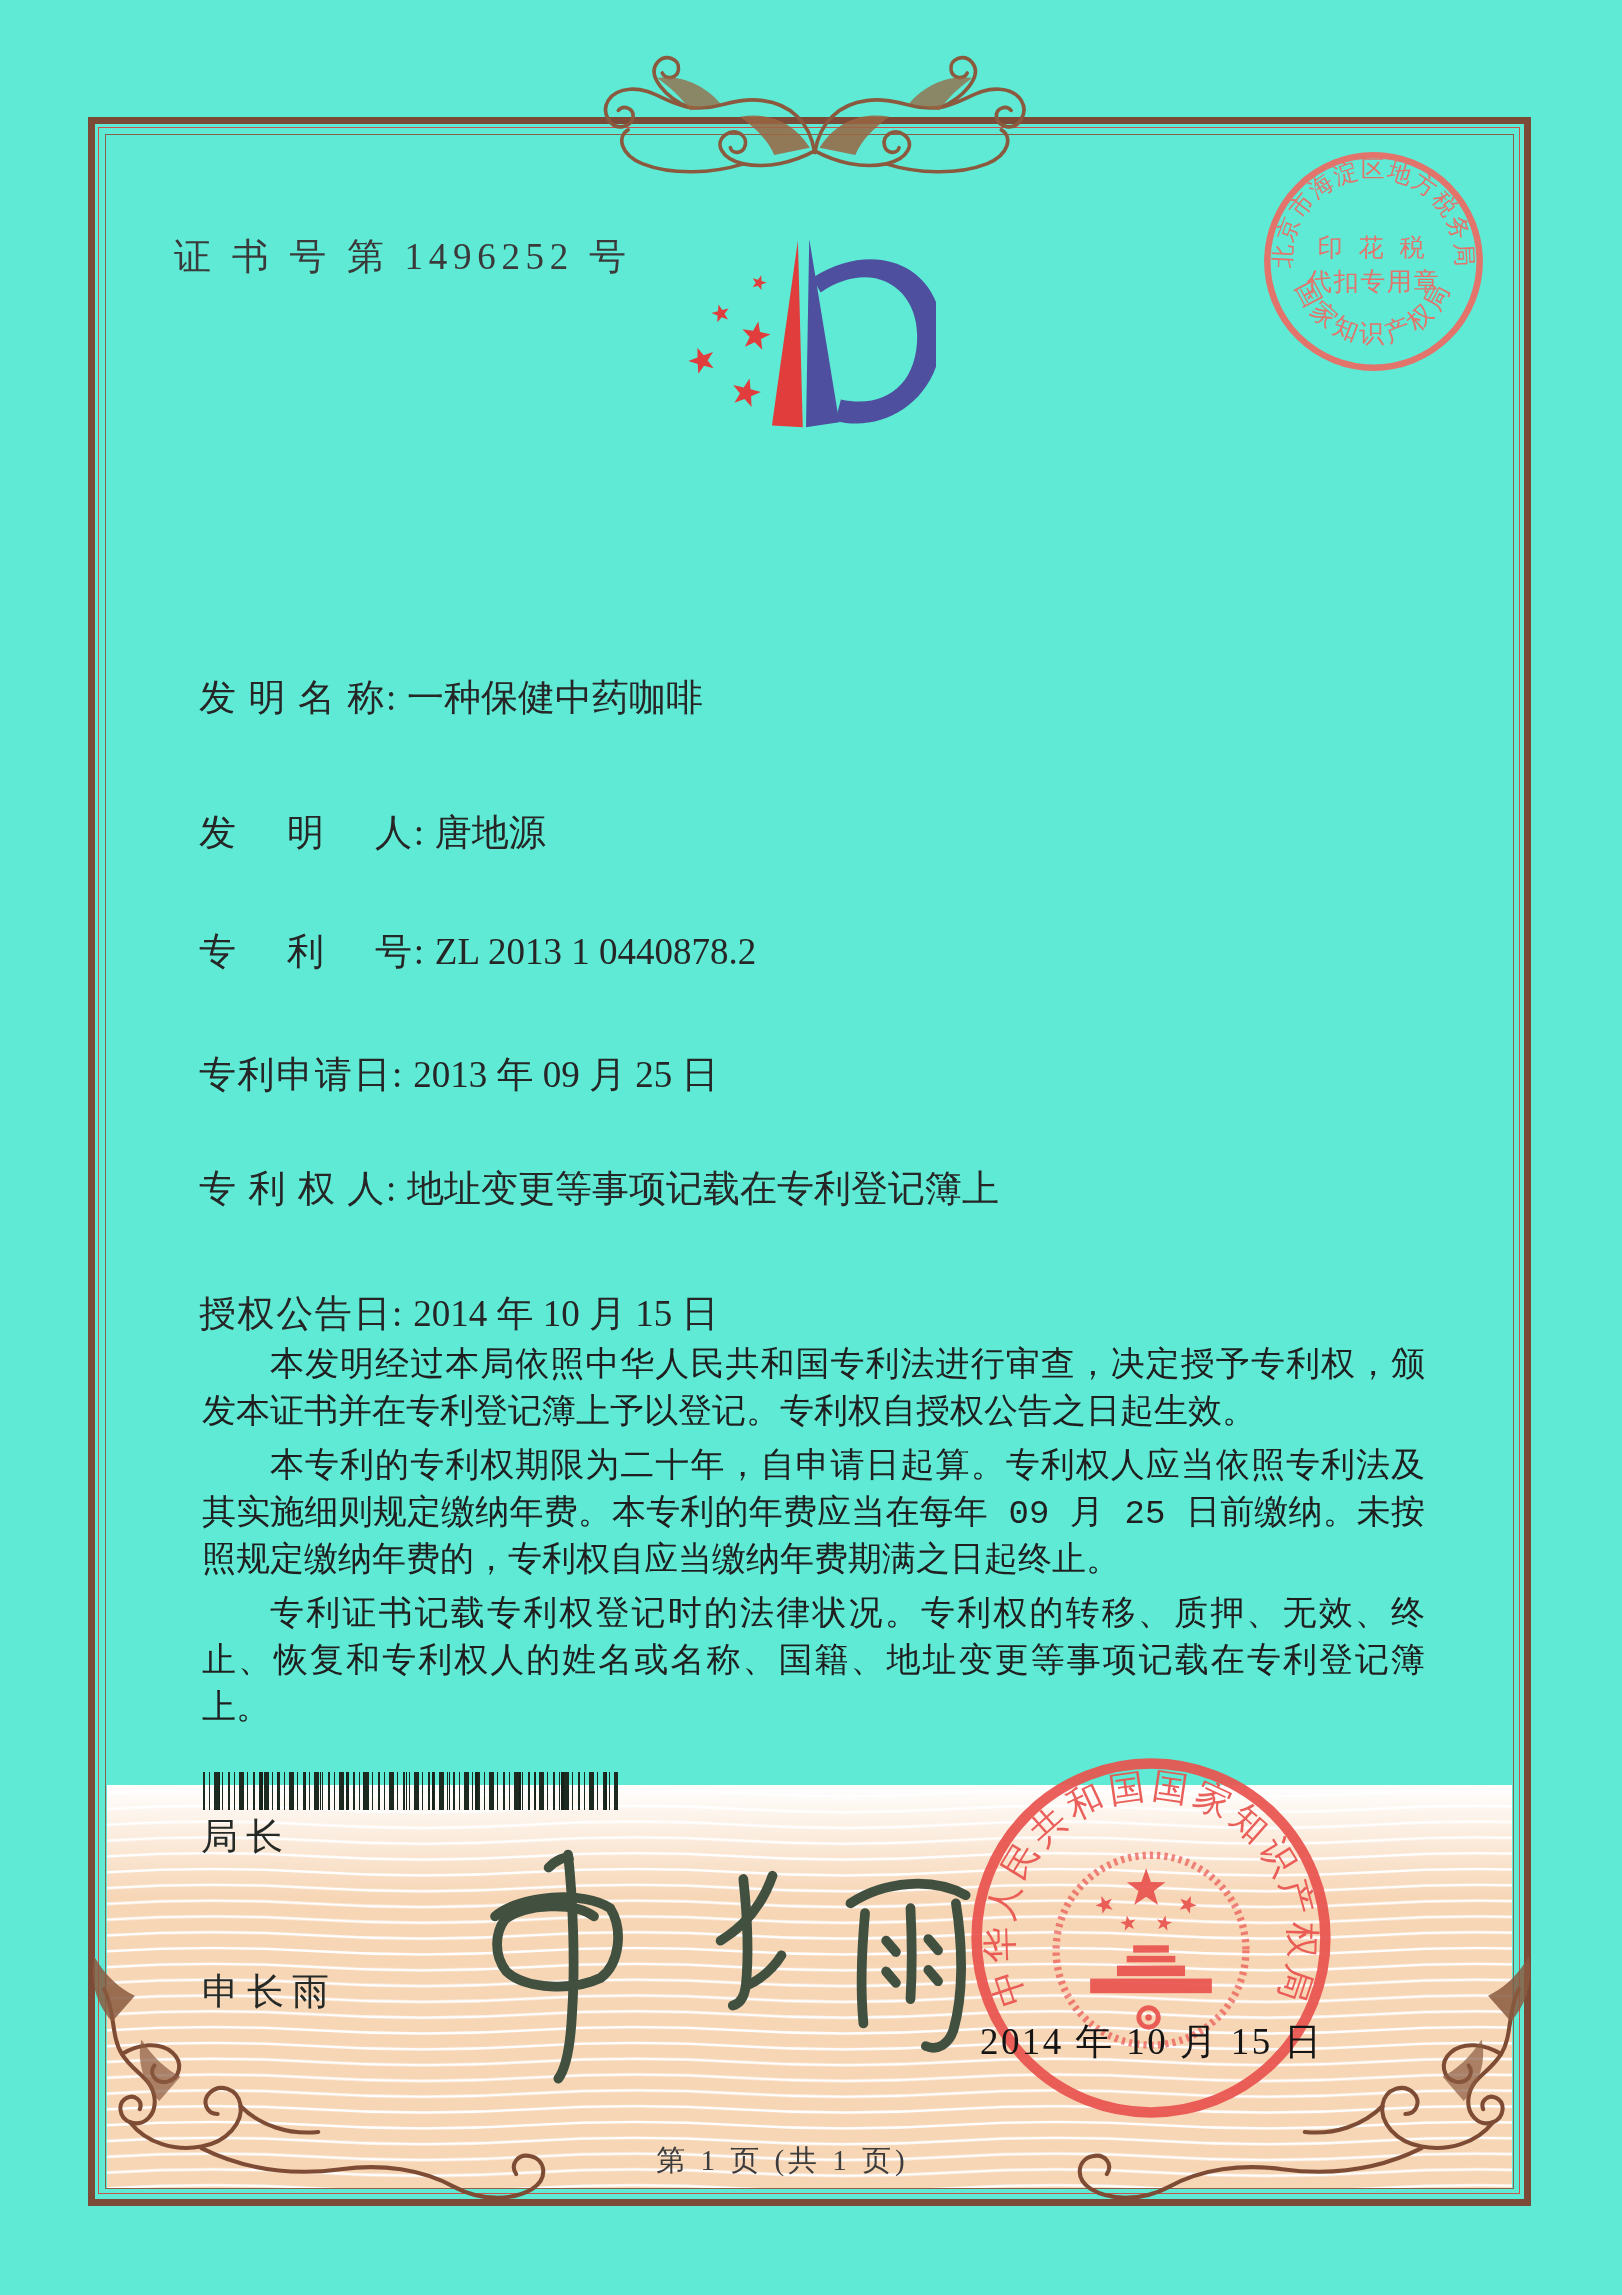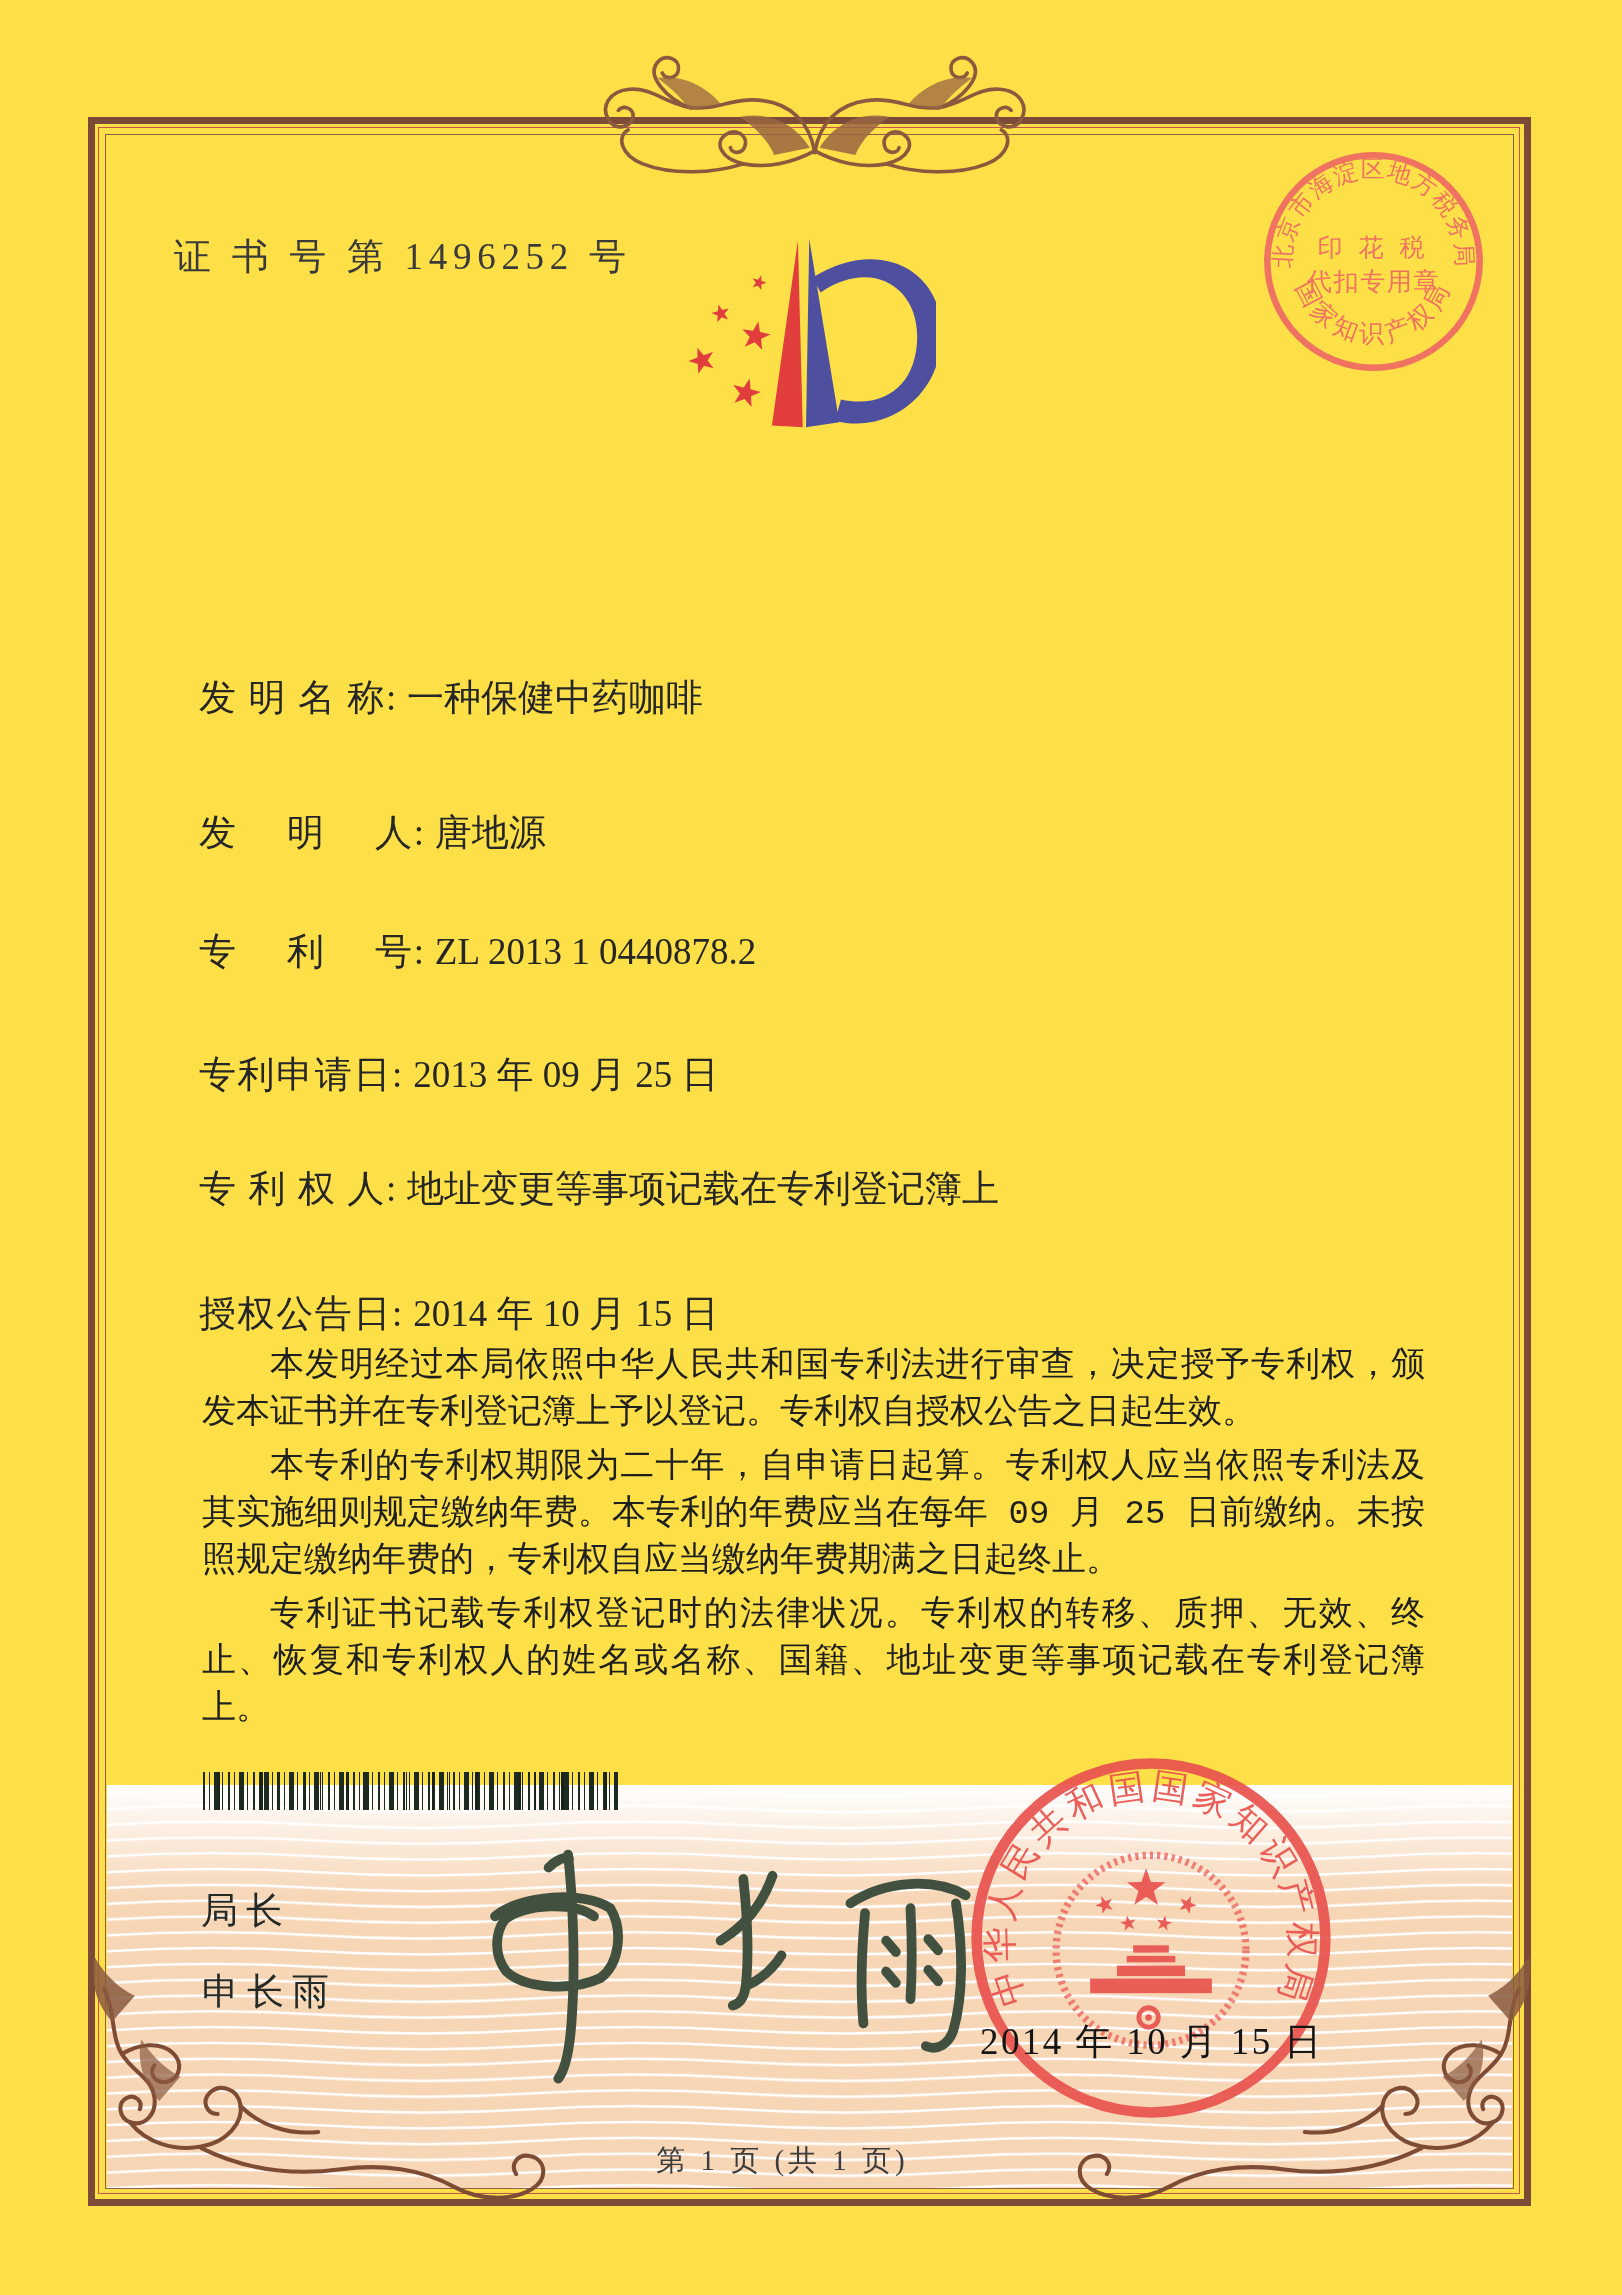--- a/index.html
+++ b/index.html
@@ -1,18 +1,18 @@
 <!DOCTYPE html>
 <html style="font-size:13px"><head>
 <meta charset="utf-8">
 <style>
   html,body{margin:0;padding:0;background:#e8e8e8;}
   .page{
     position:relative;width:1623px;height:2295px;margin:0 auto;
-    background:#fde047;overflow:hidden;
+    background:#5eead4;overflow:hidden;
     font-family:"Liberation Serif","DejaVu Serif",serif;
   }
   .abs{position:absolute;}
   
   .frame-outer{left:88px;top:117px;width:1443px;height:2089px;
     border:7.3px solid #7c4b37;box-sizing:border-box;z-index:2;}
   .frame-red{left:98px;top:127px;width:1422px;height:2067px;
     border:1.6px solid #c9544b;box-sizing:border-box;z-index:2;}
   .frame-inner{left:105px;top:134px;width:1409px;height:2055px;
     border:1.6px solid #8a6148;box-sizing:border-box;z-index:2;}
@@ -24,21 +24,21 @@
     letter-spacing:49px;text-indent:49px;z-index:3;font-weight:500;}
   .field{left:199px;font-size:37px;color:#262626;z-index:3;white-space:nowrap;}
   .field .lab{letter-spacing:1.6px;}
   .paras{left:195px;top:1336px;width:1237px;z-index:3;color:#1f1f1f;
     font-size:34px;line-height:47px;text-align:justify;}
   .paras p{margin:7px;text-indent:68px;font-family:Liberation Mono, monospace;}
   .barcode{left:203px;top:1772px;width:415px;height:38px;z-index:3;
     background-image:
       repeating-linear-gradient(90deg,#1c2a20 0 2.4px,transparent 2.4px 5.7px,#1c2a20 5.7px 7.3px,transparent 7.3px 11.4px,#1c2a20 11.4px 16px,transparent 16px 18.7px,#1c2a20 18.7px 20px,transparent 20px 25px),
       repeating-linear-gradient(90deg,transparent 0 14px,#16211a 14px 17px,transparent 17px 31px,#16211a 31px 32px,transparent 32px 43px);}
-  .director-title{left:201px;top:1886px;font-size:37px;color:#262a26;letter-spacing:8px;z-index:4;text-align:right;}
+  .director-title{left:201px;top:1812px;font-size:37px;color:#262a26;letter-spacing:8px;z-index:4;text-align:right;}
   .director-name{left:202px;top:1967px;font-size:37px;color:#262a26;letter-spacing:8px;z-index:4;}
   .signature{left:422px;top:1835px;z-index:4;}
   .seal{left:962px;top:1749px;z-index:4;opacity:.93;}
   .seal-date{left:980px;top:2017px;width:341px;text-align:center;font-size:37px;color:#151515;
     letter-spacing:2.4px;z-index:5;white-space:nowrap;}
   .footer{left:0;top:2141px;width:1509px;text-align:center;font-size:29px;color:#3c3c3c;
     letter-spacing:4px;z-index:3;margin-left:28px;}
   .logo{left:676px;top:234px;z-index:3;}
   .tax-stamp{left:1256px;top:144px;z-index:3;opacity:.92;}
   .ornaments{left:0;top:0;width:1623px;height:2295px;z-index:2;pointer-events:none;}

